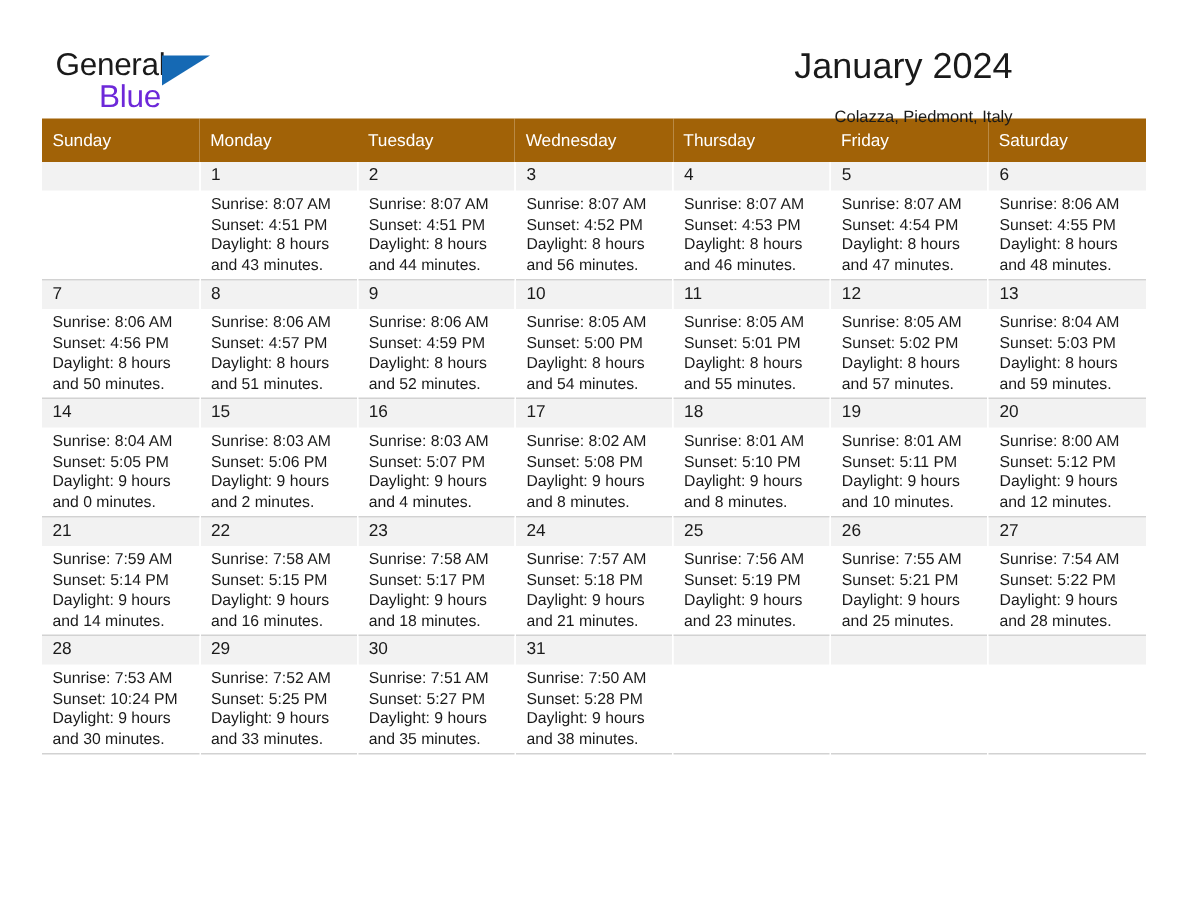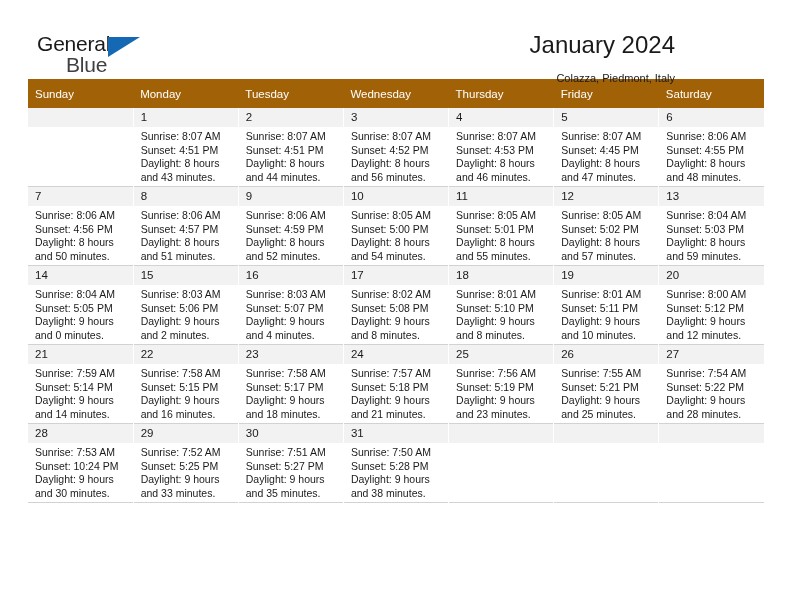--- a/index.html
+++ b/index.html
@@ -46,21 +46,21 @@
     letter-spacing: -0.2px;
     color: #1a1a1a;
     font-family: "Liberation Sans", sans-serif;
   }
   .brand-blue {
     position: absolute;
     top: 23px;
     left: 29px;
     font-size: 21px;
     letter-spacing: -0.2px;
-    color: #404040;
+    color: #6d28d9;
     font-family: "Liberation Sans", sans-serif;
   }
   .brand-triangle {
     position: absolute;
     top: 7px;
     left: 71px;
     width: 0;
     height: 0;
     border-left: 32px solid #1569b4;
     border-bottom: 20px solid transparent;
@@ -207,21 +207,21 @@
               <div>Sunrise: 8:07 AM</div>
               <div>Sunset: 4:53 PM</div>
               <div>Daylight: 8 hours</div>
               <div>and 46 minutes.</div>
             </div>
           </td>
           <td>
             <div class="daynum">5</div>
             <div class="info">
               <div>Sunrise: 8:07 AM</div>
-              <div>Sunset: 4:45 PM</div>
+              <div>Sunset: 4:54 PM</div>
               <div>Daylight: 8 hours</div>
               <div>and 47 minutes.</div>
             </div>
           </td>
           <td>
             <div class="daynum">6</div>
             <div class="info">
               <div>Sunrise: 8:06 AM</div>
               <div>Sunset: 4:55 PM</div>
               <div>Daylight: 8 hours</div>

